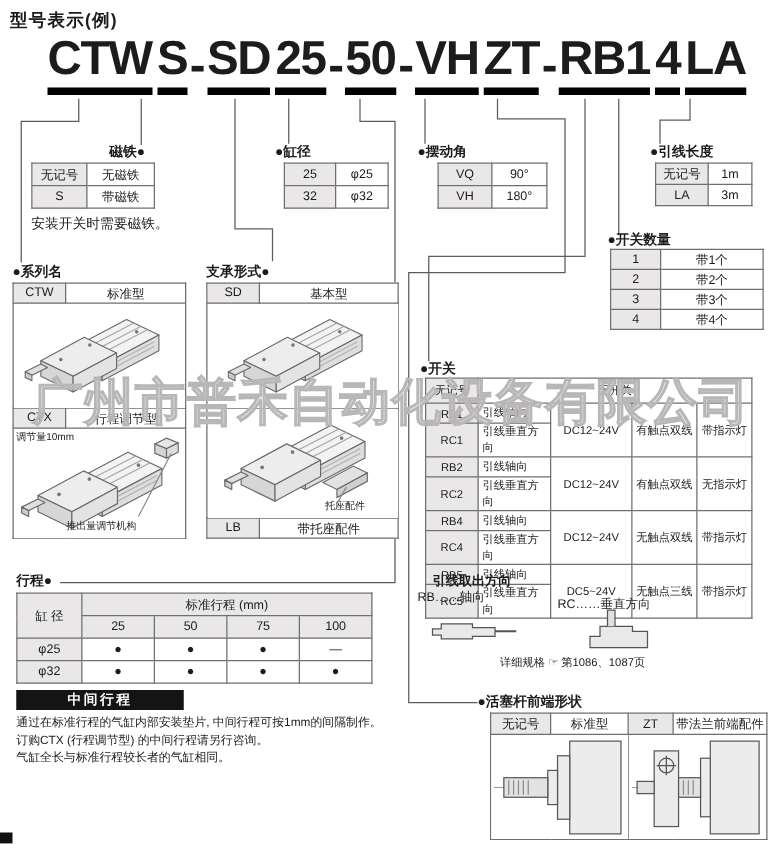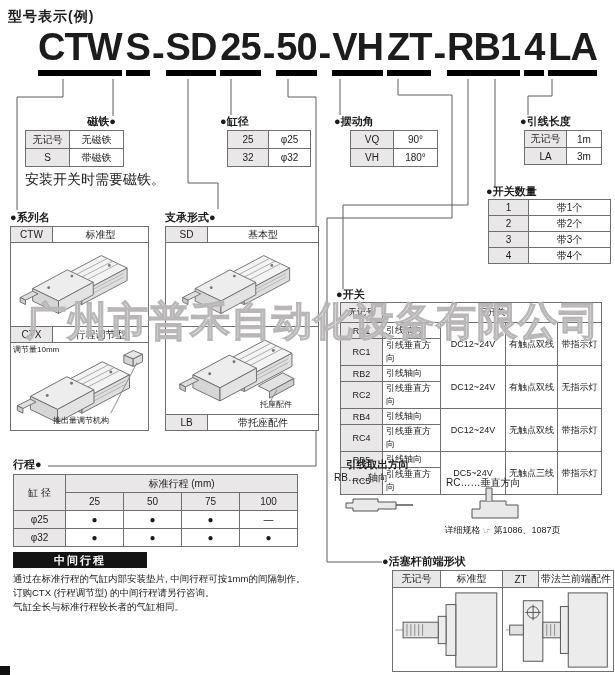--- a/index.html
+++ b/index.html
@@ -27,39 +27,39 @@
   
   .sec-label { font-size:11px; font-weight:bold; white-space:nowrap; }
 
   
   table.t { border-collapse:collapse; background:#fff; }
   table.t td { border:1px solid #6f6f6f; font-size:10px; text-align:center;
                vertical-align:middle; padding:0 2px; background:#fff; }
   table.t { border:1.5px solid #4a4a4a; }
   td.g { background:#e9e7e7 !important; }
   td.imgcell { padding:0 !important; position:relative; }
-  .note { font-size:14px; color:#222; white-space:nowrap; }
+  .note { font-size:11px; color:#222; white-space:nowrap; }
 
   
   #switch-table td { font-size:9px; }
   #switch-table td.dir { text-align:left; padding-left:3px; }
 
   
   .dot { font-size:10px; }
 
   
   #mid-banner { left:13px; top:552px; width:134px; height:16px; background:#141414;
                 color:#fff; font-size:11px; font-weight:bold; text-align:center;
                 line-height:16px; letter-spacing:2px; }
   #mid-text { left:13px; top:572px; width:330px; font-size:9.5px; line-height:14px; white-space:nowrap; }
 
   
   #lead-dir-title { left:346px; top:458px; font-size:10.5px; font-weight:bold; }
   .lead-dir-label { font-size:10px; white-space:nowrap; }
-  #detail-ref { left:400px; top:524px; width:205px; font-size:9px; text-align:center; }
+  #detail-ref { left:400px; top:524px; width:205px; font-size:9px; text-align:left; }
 
   
   #watermark { left:26px; top:294px; width:600px; font-size:40px; font-weight:bold;
                letter-spacing:1px; white-space:nowrap; z-index:10;
                color:rgba(202,200,200,0.5); -webkit-text-stroke:1px #b8b6b6;
                pointer-events:none; }
 
   #corner-mark { left:0; top:666px; width:10px; height:9px; background:#111; z-index:3; }
 
   .callout { position:absolute; font-size:8px; white-space:nowrap; z-index:3; }

